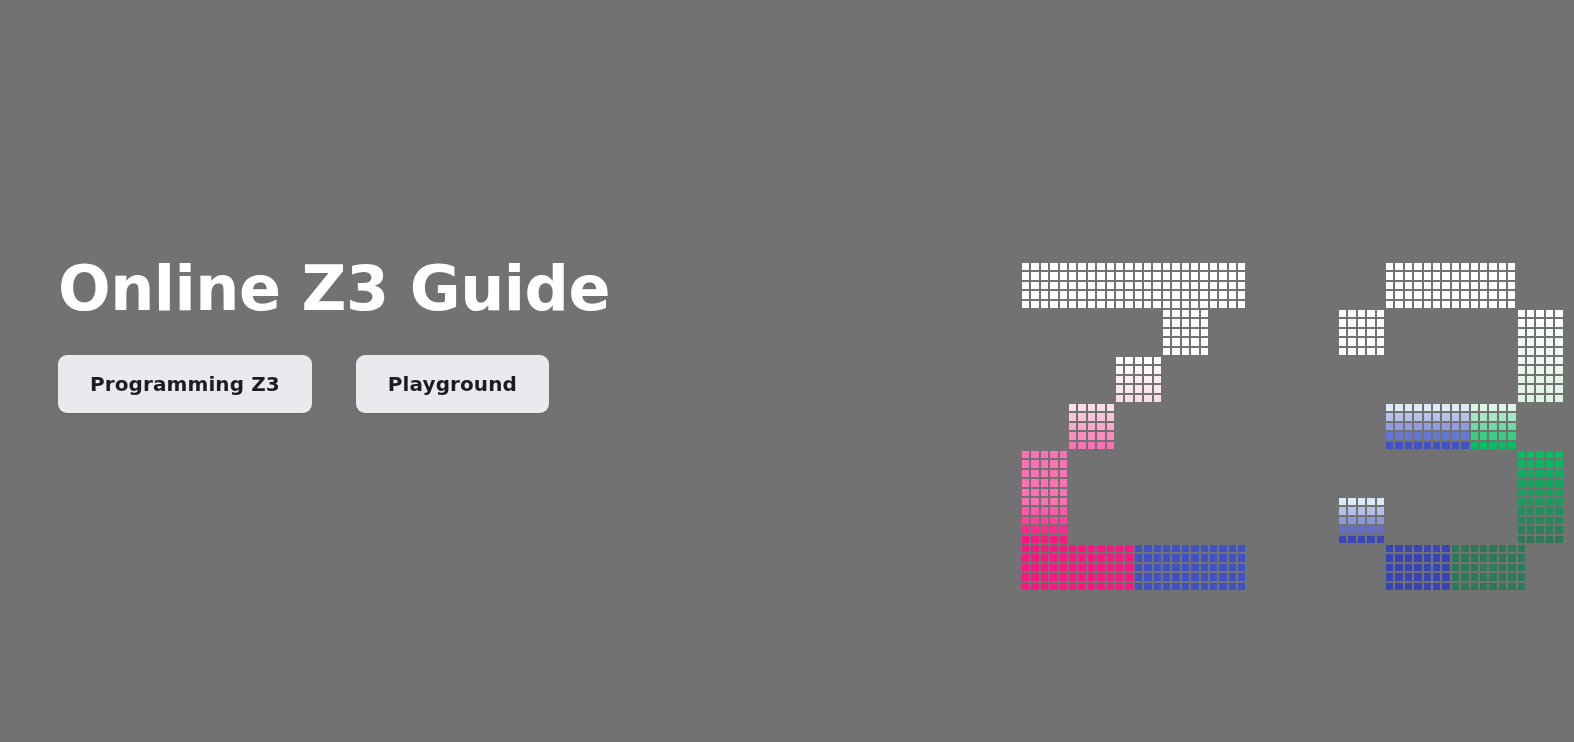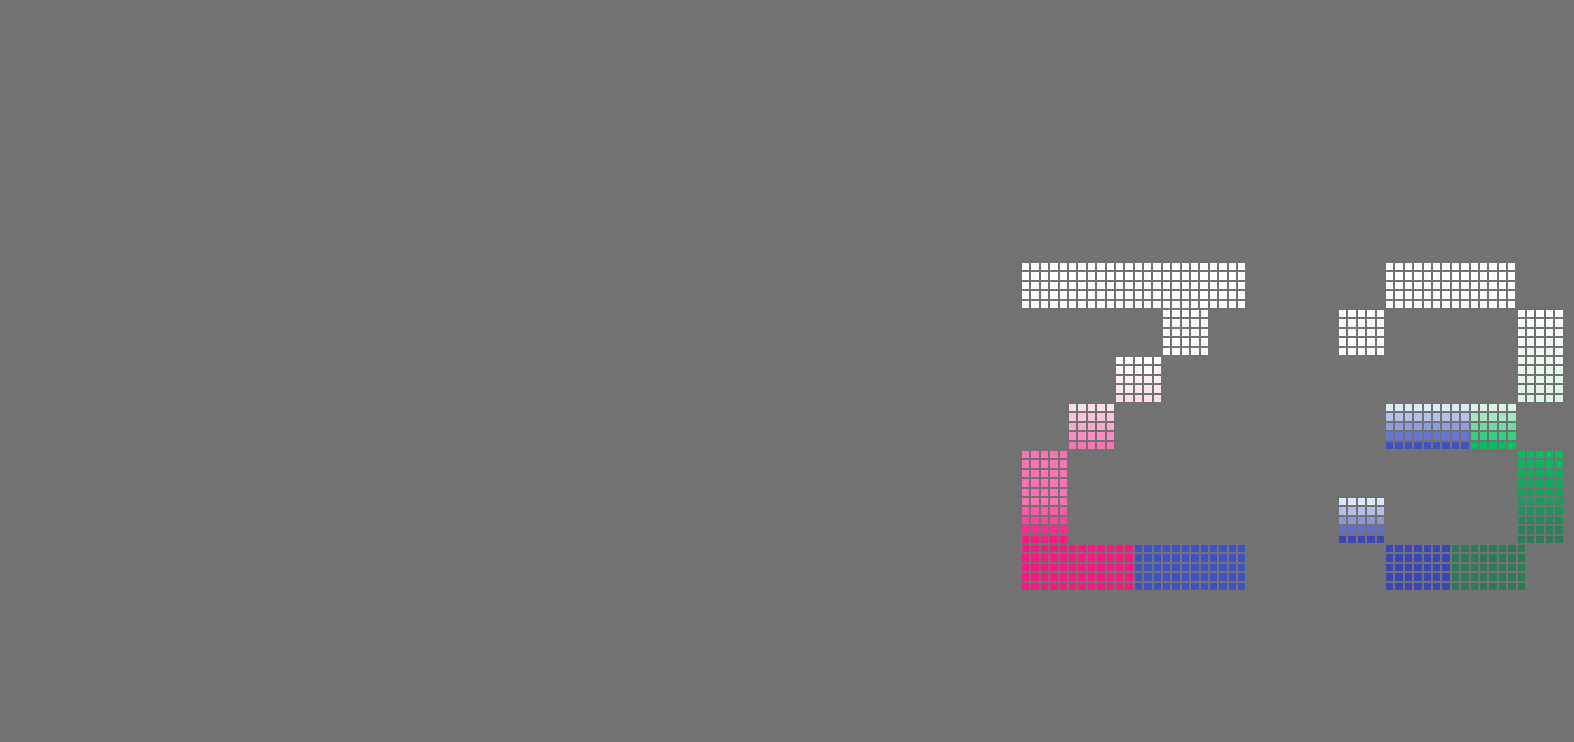--- a/index.html
+++ b/index.html
@@ -95,22 +95,25 @@
     border: 1.2px solid #727272;
     background: #ffffff;
   }
 </style>
 </head>
 <body>
 
 <div id="hero">
 
   <div id="hero-text">
+    <h1 id="page-title">Online Z3 Guide</h1>
 
     <div id="nav-buttons">
+      <button class="nav-button">Programming Z3</button>
+      <button class="nav-button">Playground</button>
     </div>
   </div>
 
   <div id="pixel-logo">
     <div class="glyph" id="glyph-z">
         <div class="pixel-block" style="left: 0px; top: 0px; grid-template-columns: repeat(24, 9.4px); grid-template-rows: repeat(5, 9.4px);">
           <div class="pixel-cell" style="background: rgb(255, 255, 255); border-color: rgb(114, 114, 114);"></div>
           <div class="pixel-cell" style="background: rgb(255, 255, 255); border-color: rgb(114, 114, 114);"></div>
           <div class="pixel-cell" style="background: rgb(255, 255, 255); border-color: rgb(114, 114, 114);"></div>
           <div class="pixel-cell" style="background: rgb(255, 255, 255); border-color: rgb(114, 114, 114);"></div>

